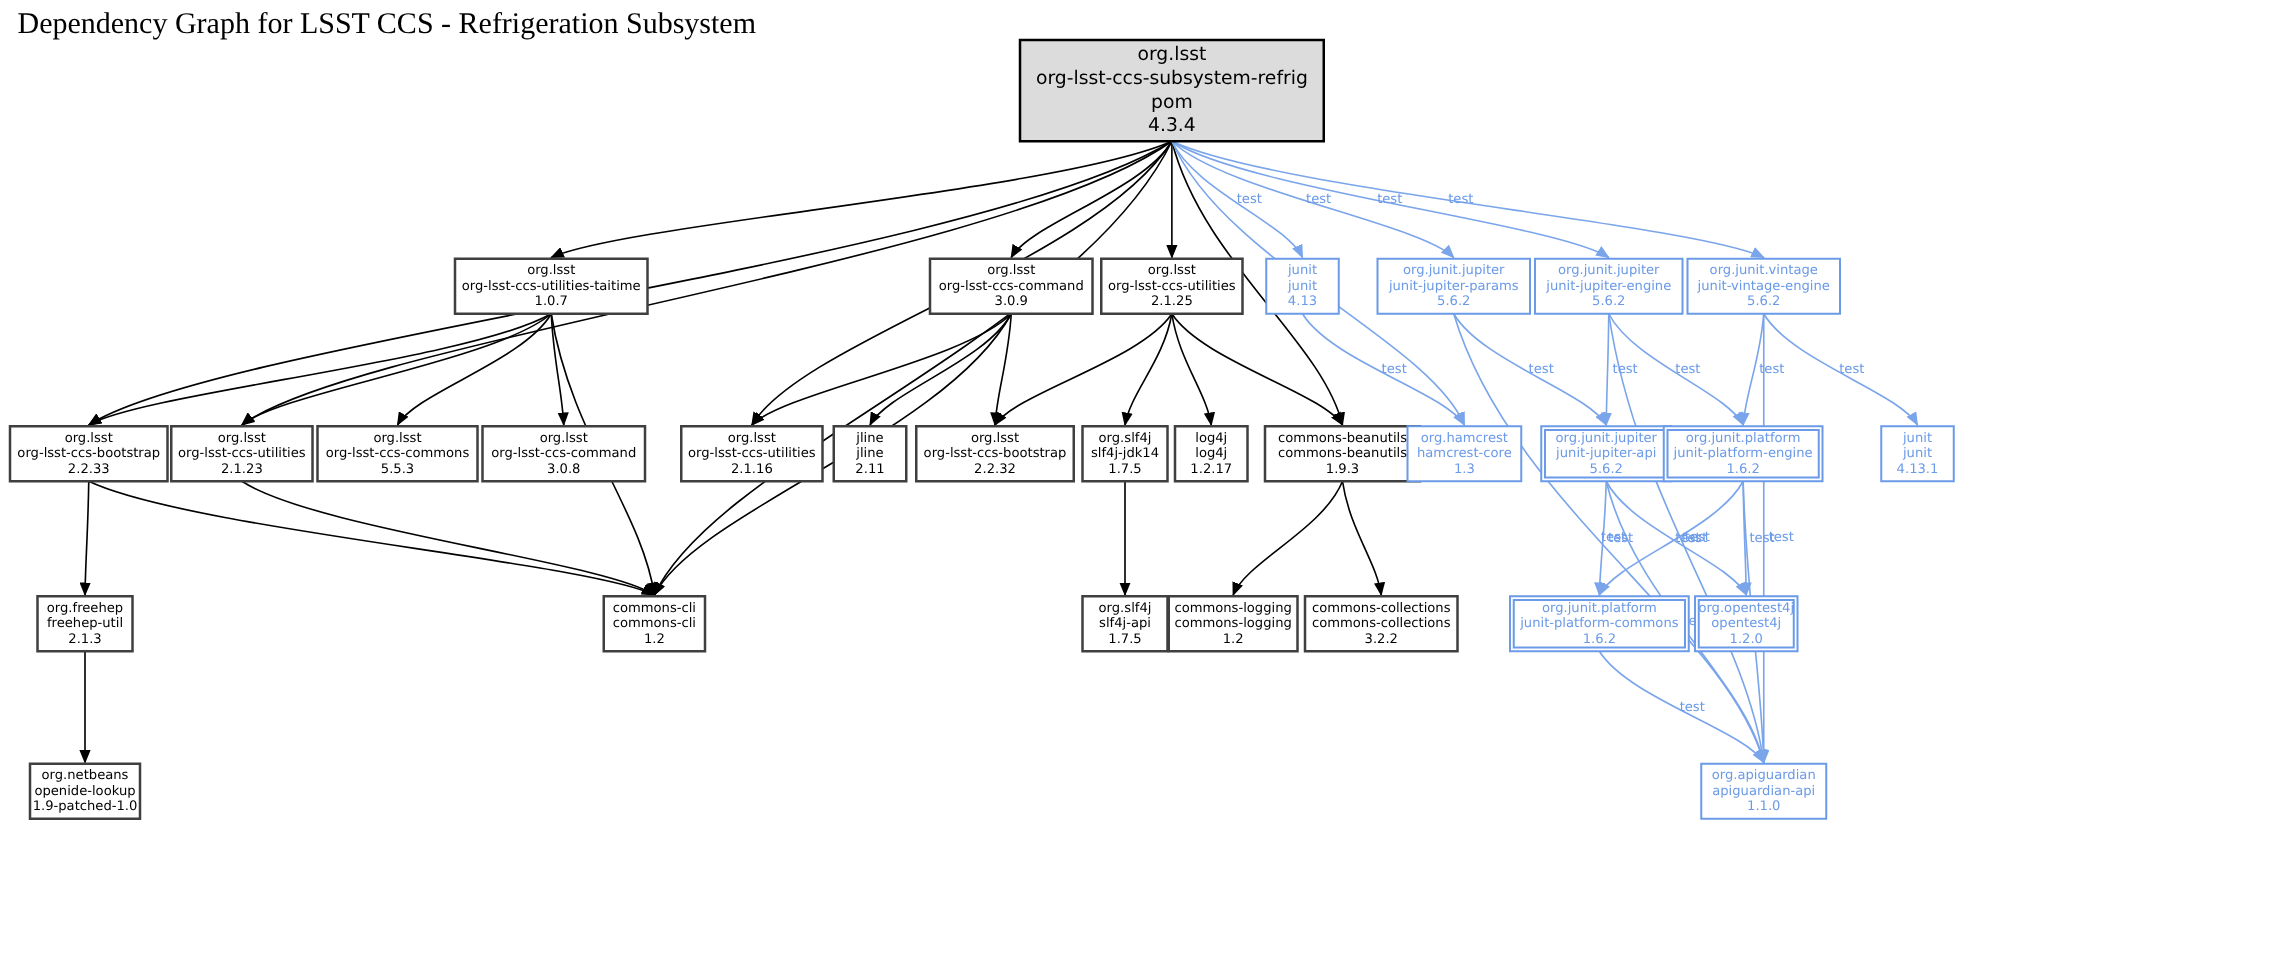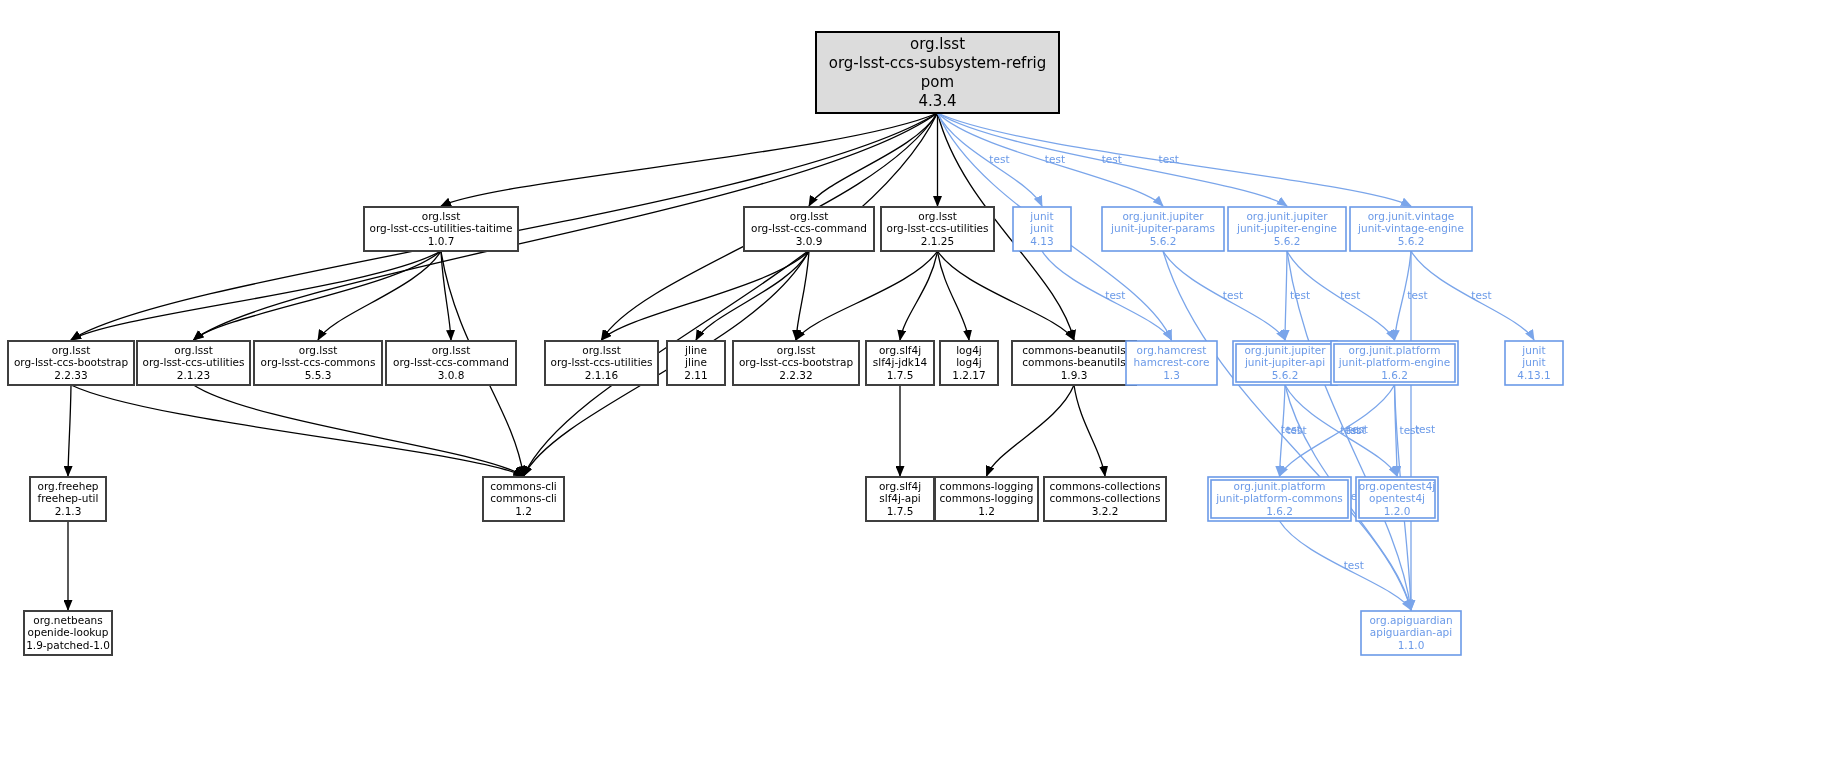--- a/index.html
+++ b/index.html
@@ -77,20 +77,21 @@
     font-size: 10.5px;
     fill: #6b9ae8;
     text-anchor: middle;
     dominant-baseline: middle;
   }
 </style>
 </head>
 <body>
 
 <div id="canvas">
+  <div id="graph-title">Dependency Graph for LSST CCS - Refrigeration Subsystem</div>
   <svg id="graph-svg" viewBox="0 0 1827 768">
     <defs>
       <marker id="arrow-black" markerWidth="11" markerHeight="9" refX="10" refY="4.5" orient="auto" markerUnits="userSpaceOnUse">
         <path d="M0,0 L11,4.5 L0,9 z" fill="#000000"></path>
       </marker>
       <marker id="arrow-blue" markerWidth="11" markerHeight="9" refX="10" refY="4.5" orient="auto" markerUnits="userSpaceOnUse">
         <path d="M0,0 L11,4.5 L0,9 z" fill="#7aa5ea"></path>
       </marker>
     </defs>
     <g id="edges-layer">

